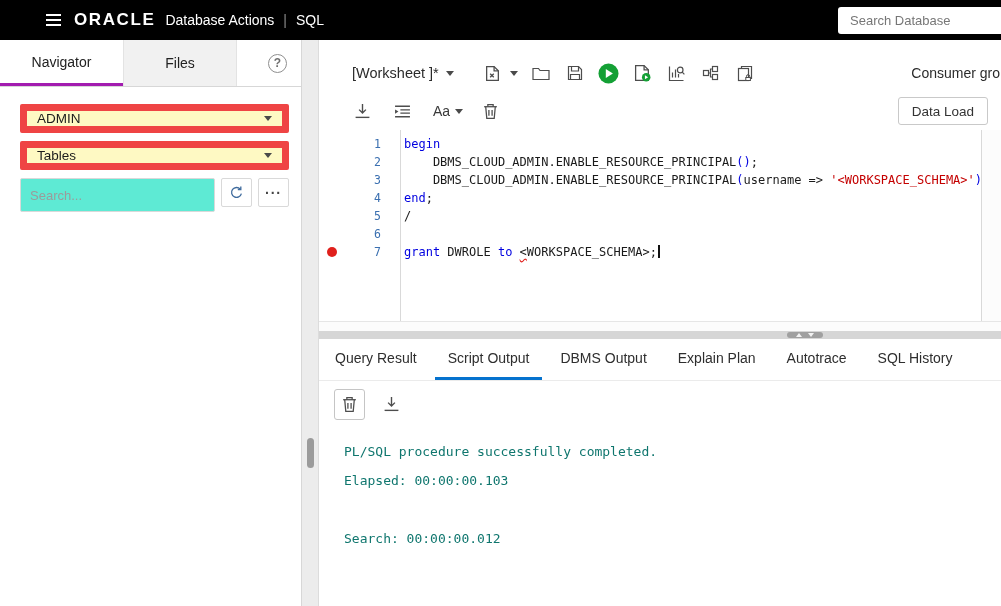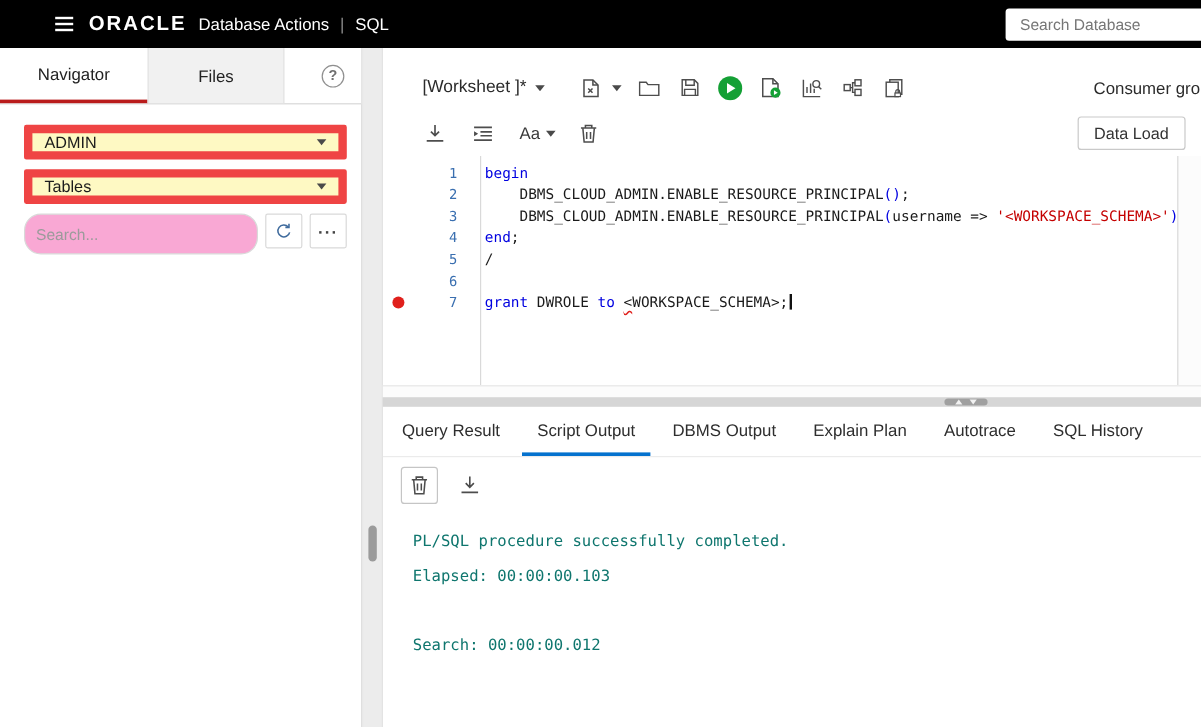--- a/index.html
+++ b/index.html
@@ -18,28 +18,28 @@
   .tb-div { color:#8a8a8a; margin:0 9px; font-size:14px; }
   .product { color:#fff; font-size:14px; }
   .tb-search { position:absolute; right:0; top:7px; width:163px; height:27px; background:#fff; border-radius:3px 0 0 3px; display:flex; align-items:center; }
   .tb-search input { border:none; outline:none; background:transparent; width:100%; padding:0 12px; font-size:13px; color:#333; font-family:inherit; }
   .tb-search input::placeholder { color:#767676; }
 
   
   .sidebar { position:absolute; left:0; top:40px; width:302px; height:566px; background:#fff; border-right:1px solid #d7d7d7; }
   .side-tabs { height:47px; display:flex; align-items:stretch; background:#fff; border-bottom:1px solid #d7d7d7; }
   .side-tab { display:flex; align-items:center; justify-content:center; font-size:14px; color:#222; cursor:pointer; }
-  .side-tab.active { width:123px; background:#fff; border-bottom:3px solid #b91c1c; }
+  .side-tab.active { width:123px; background:#fff; border-bottom:3px solid #a21caf; }
   .side-tab.inactive { width:114px; background:#f1f1f1; border-left:1px solid #e3e3e3; border-right:1px solid #e3e3e3; }
   .help { width:19px; height:19px; border:1.5px solid #8f8f8f; border-radius:50%; color:#6f6f6f; font-size:12px; font-weight:700; display:flex; align-items:center; justify-content:center; margin:auto 14px auto auto; cursor:pointer; }
   .side-body { padding:17px 13px 0 20px; }
   .select { width:269px; height:29px; background:#fef9c3; border:7px solid #ef4444; border-radius:2px; display:flex; align-items:center; justify-content:space-between; padding:0 10px; font-size:13.5px; color:#1c1c1c; margin-bottom:8px; cursor:pointer; }
   .dcaret { width:0; height:0; border-left:4px solid transparent; border-right:4px solid transparent; border-top:5px solid #4a4a4a; display:inline-block; }
   .srow { display:flex; gap:6px; width:269px; }
-  .side-search { flex:1; height:29px; border:1px solid #d9d9d9; border-radius:14px; padding:16px 9px; font-size:13px; color:#333; outline:none; font-family:inherit; background:#f9a8d4; min-width:0; }
+  .side-search { flex:1; height:29px; border:1px solid #d9d9d9; border-radius:2px; padding:16px 9px; font-size:13px; color:#333; outline:none; font-family:inherit; background:#5eead4; min-width:0; }
   .side-search::placeholder { color:#9b9b9b; }
   .sq-btn { width:31px; height:29px; background:#fff; border:1px solid #d9d9d9; border-radius:2px; display:flex; align-items:center; justify-content:center; cursor:pointer; padding:0; flex:none; }
   .more-dots { font-size:14px; color:#444; font-weight:700; letter-spacing:1px; line-height:1; }
 
   
   .panel-gap { position:absolute; left:303px; top:40px; width:15px; height:566px; background:#ececec; cursor:col-resize; }
   .gap-handle { position:absolute; left:4px; top:398px; width:7px; height:30px; background:#9b9b9b; border-radius:4px; }
 
   
   .main { position:absolute; left:318px; top:40px; width:683px; height:566px; background:#fff; border-left:1px solid #dcdcdc; display:flex; flex-direction:column; }

